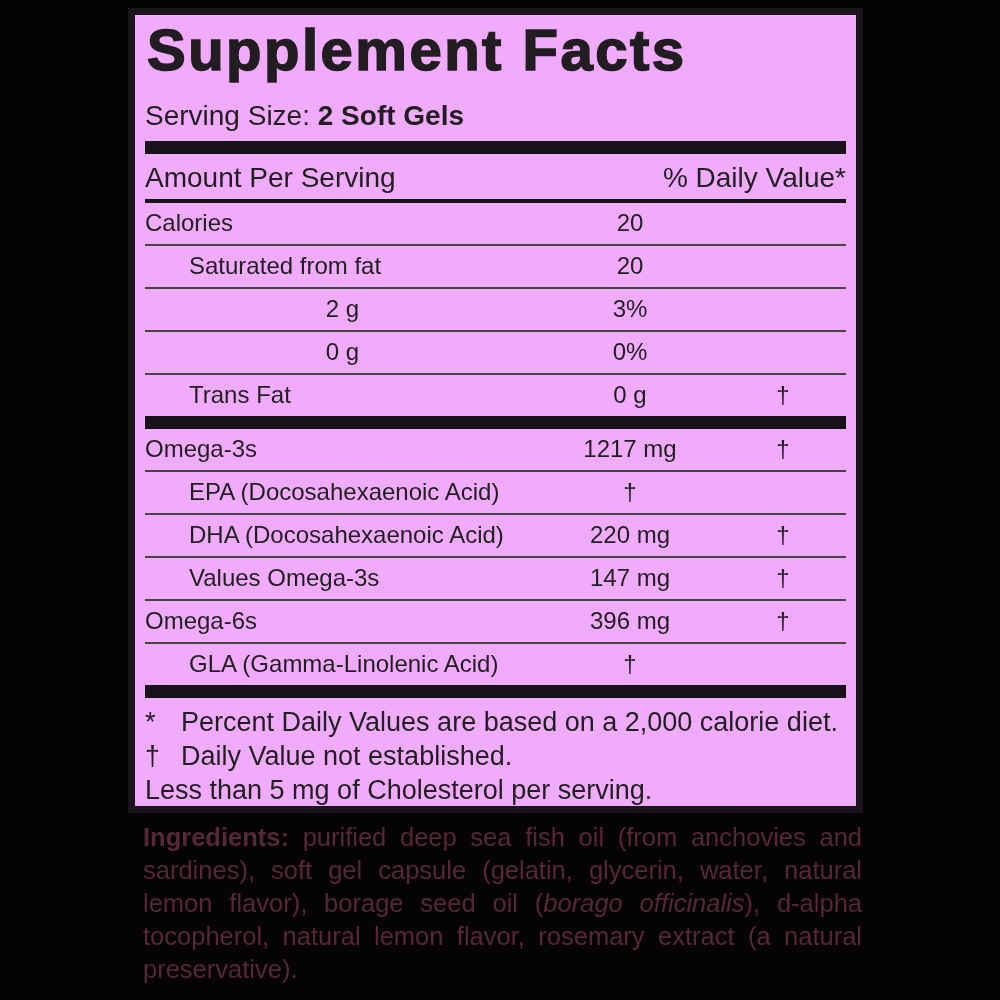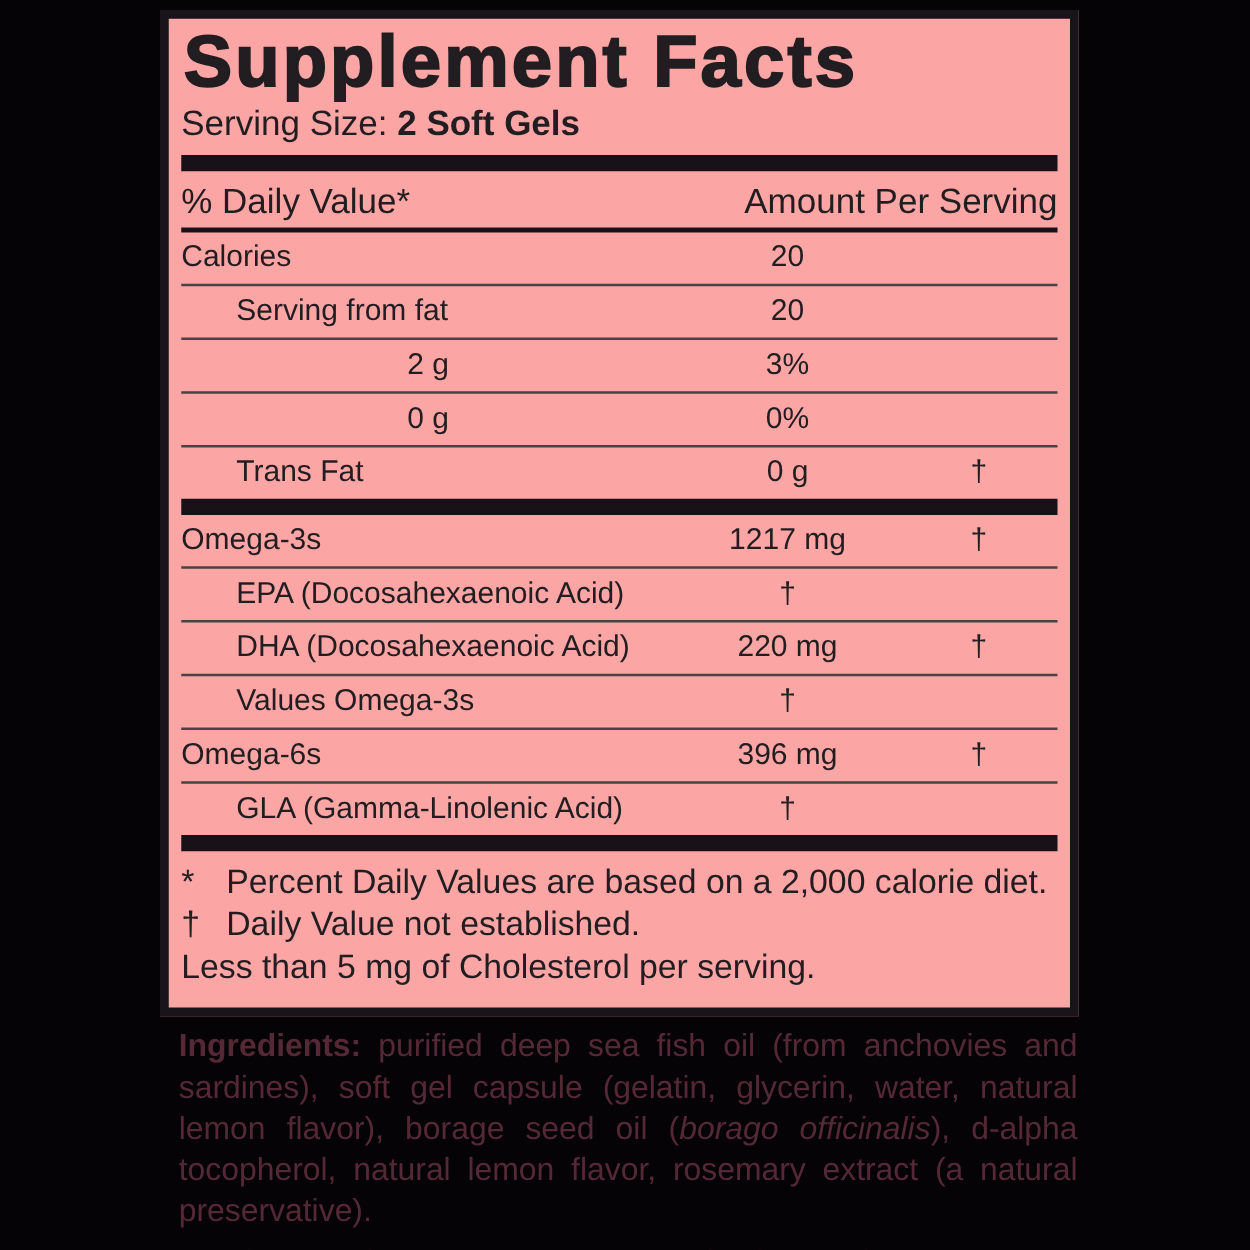--- a/index.html
+++ b/index.html
@@ -4,31 +4,31 @@
 <style>
   html,body { margin:0; padding:0; background:#000; }
   .page {
     position:relative; width:1000px; height:1000px;
     background:#060306; overflow:hidden;
     font-family:"Liberation Sans", sans-serif;
     -webkit-font-smoothing:antialiased;
   }
   .panel {
     position:absolute; left:128px; top:8px; width:735px; height:805px;
-    box-sizing:border-box; background:#fca5a5;
+    box-sizing:border-box; background:#f0abfc;
     border:7px solid #19131a; padding:0 10px; color:#221d20;
   }
   .title {
     margin:4px 0 0 2px; font-size:58px; font-weight:900; line-height:1.08;
     letter-spacing:2.5px; color:#221d20;
     -webkit-text-stroke:1.6px #221d20;
   }
   .serving-row {
     display:flex; justify-content:space-between; align-items:baseline;
-    font-size:28px; margin-top:1px;flex-direction:column;
+    font-size:28px; margin-top:18px;flex-direction:column;
   }
   .serving-row b { font-weight:700; }
   .bar-thick { height:13px; background:#181218; margin-top:9px; }
   .hdr-row {
     display:flex; justify-content:space-between; align-items:baseline;
     font-size:28px; padding:8px 0 5px 0; border-bottom:4px solid #181218;
   }
   .rows { }
   .row {
     display:grid; grid-template-columns:1fr 180px 126px;
@@ -65,32 +65,32 @@
     <div class="serving-row">
       <div>
         <span>Serving Size:</span>
         <b>2 Soft Gels</b>
       </div>
     </div>
 
     <div class="bar-thick"></div>
 
     <div class="hdr-row">
+      <span>Amount Per Serving</span>
       <span>% Daily Value*</span>
-      <span>Amount Per Serving</span>
     </div>
 
     <div class="rows">
         <div class="row">
           <span class="name">Calories</span>
           <span class="amount">20</span>
           <span class="dv"></span>
         </div>
         <div class="row">
-          <span class="name indent">Serving from fat</span>
+          <span class="name indent">Saturated from fat</span>
           <span class="amount">20</span>
           <span class="dv"></span>
         </div>
         <div class="row">
           <span class="amount">2 g</span>
           <span class="dv">3%</span>
         </div>
         <div class="row">
           <span class="amount">0 g</span>
           <span class="dv">0%</span>
@@ -109,20 +109,21 @@
           <span class="name indent">EPA (Docosahexaenoic Acid)</span>
           <span class="dv">†</span>
         </div>
         <div class="row">
           <span class="name indent">DHA (Docosahexaenoic Acid)</span>
           <span class="amount">220 mg</span>
           <span class="dv">†</span>
         </div>
         <div class="row">
           <span class="name indent">Values Omega-3s</span>
+          <span class="amount">147 mg</span>
           <span class="dv">†</span>
         </div>
         <div class="row">
           <span class="name">Omega-6s</span>
           <span class="amount">396 mg</span>
           <span class="dv">†</span>
         </div>
         <div class="row sep-thick">
           <span class="name indent">GLA (Gamma-Linolenic Acid)</span>
           <span class="dv">†</span>

